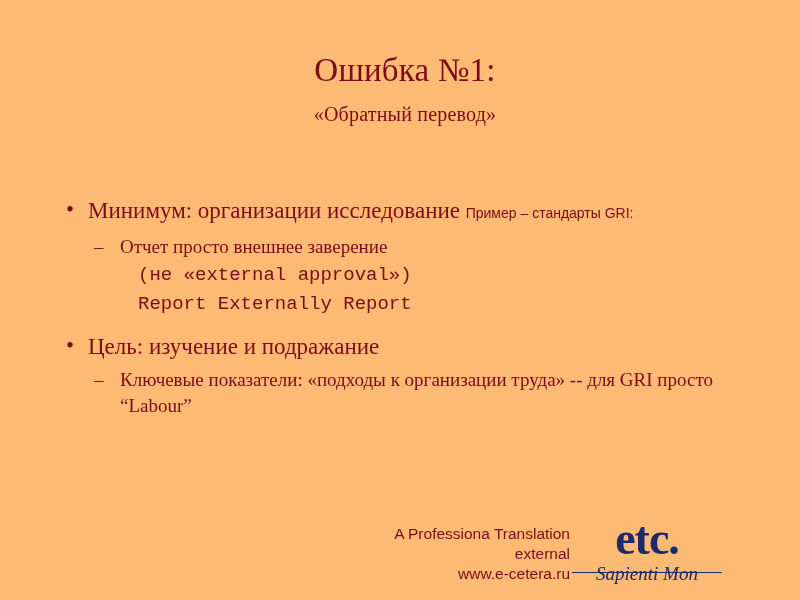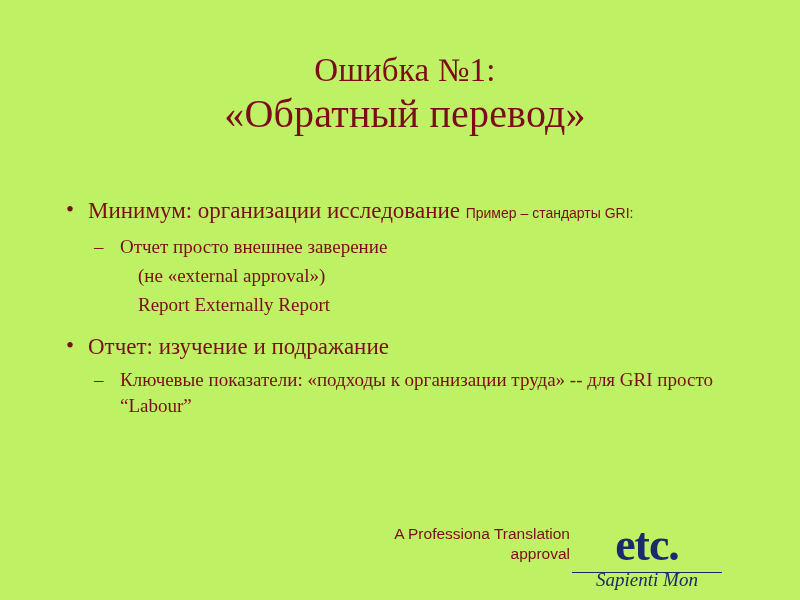--- a/index.html
+++ b/index.html
@@ -12,40 +12,40 @@
     background: #ffffff;
     font-family: "Liberation Serif", serif;
     overflow: hidden;
     position: relative;
   }
   .slide {
     position: absolute;
     left: 0; top: 0;
     width: 800px;
     height: 600px;
-    background: #bef264;
+    background: #fdba74;
   }
   .title-block {
     position: absolute;
     left: 60px;
     top: 48px;
     width: 690px;
     text-align: center;
     color: #7B0C1A;
     font-family: "Liberation Serif", serif;
     font-size: 33px;
     line-height: 44px;
     letter-spacing: 0.2px;
   }
   .title-line {
     display: block;
     white-space: nowrap;
   }
   .title-line.l2 {
-    font-size: 40px;
+    font-size: 20px;
   }
 
   .body-block {
     position: absolute;
     left: 62px;
     top: 196px;
     width: 680px;
     color: #7B0C1A;
   }
 
@@ -94,20 +94,21 @@
     line-height: 26px;
   }
   .plain-line {
     font-size: 19px;
     line-height: 27px;
     padding-left: 62px;
     margin-top: 2px;
   }
   .plain-line.indent2 {
     padding-left: 50px;
+    font-family: Liberation Mono, monospace;
   }
 
   .footer {
     position: absolute;
     left: 0;
     top: 516px;
     width: 736px;
     height: 84px;
   }
   .footer-text {
@@ -120,21 +121,21 @@
     font-family: "Liberation Sans", sans-serif;
     font-size: 15.5px;
     line-height: 20px;
   }
   .footer-text .ln {
     display: block;
   }
   .logo {
     position: absolute;
     right: 14px;
-    top: 6px;
+    top: 0;
     width: 150px;
     text-align: center;
     color: #1b2a6b;
   }
   .logo .etc {
     font-family: "Liberation Serif", serif;
     font-size: 46px;
     line-height: 46px;
     font-weight: bold;
     letter-spacing: -1px;
@@ -178,37 +179,38 @@
             <span>Отчет просто внешнее заверение</span>
           </li>
         </ul>
 
         <div class="plain-line indent2">(не «external approval»)</div>
         <div class="plain-line indent2">Report Externally Report</div>
       </li>
 
       <li class="b1" style="margin-top:14px;">
         <span class="bullet">•</span>
-        <span>Отчет: изучение и подражание</span>
+        <span>Цель: изучение и подражание</span>
 
         <ul class="lvl2">
           <li class="b2">
             <span class="dash">–</span>
             <span>Ключевые показатели: «подходы к организации труда» -- для GRI просто “Labour”</span>
           </li>
         </ul>
       </li>
 
     </ul>
   </div>
 
   <div class="footer">
     <div class="footer-text">
       <span class="ln">A Professiona Translation</span>
-      <span class="ln">approval</span>
+      <span class="ln">external</span>
+      <span class="ln">www.e-cetera.ru</span>
     </div>
     <div class="logo">
       <div class="etc">etc.</div>
       <div class="tag">Sapienti Mon</div>
     </div>
     <div class="logo-rule"></div>
   </div>
 
 </div>
 

